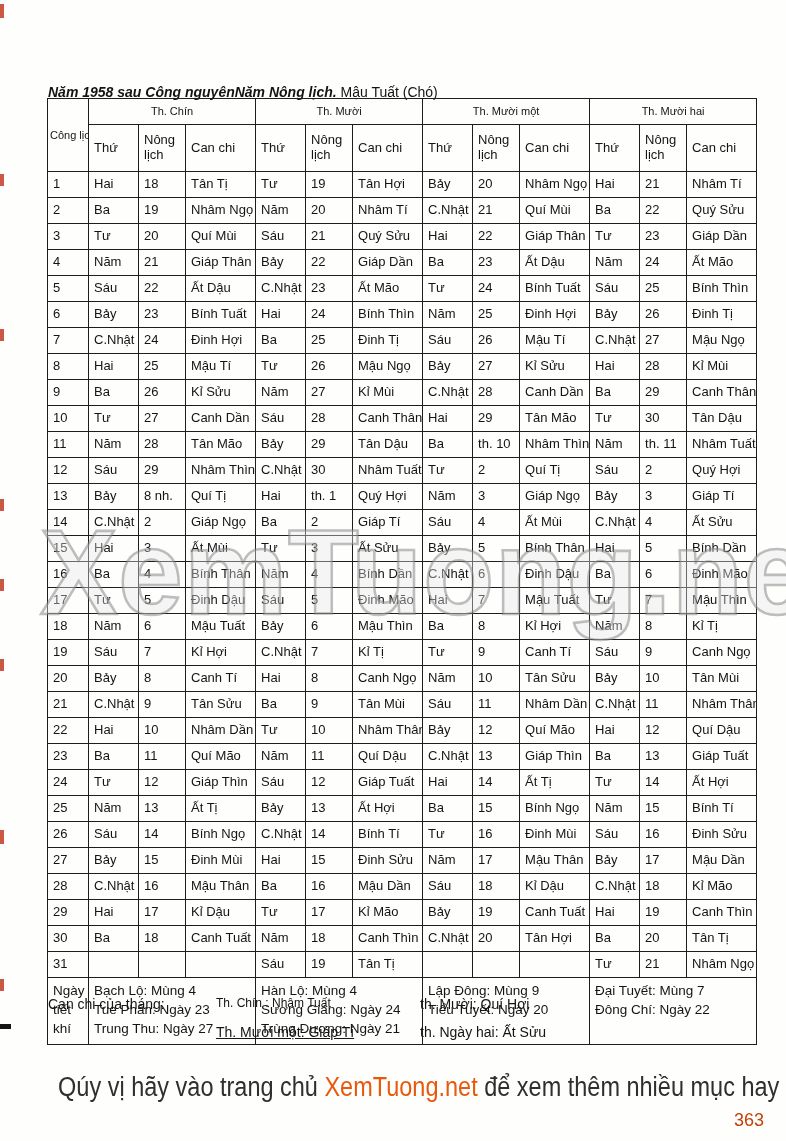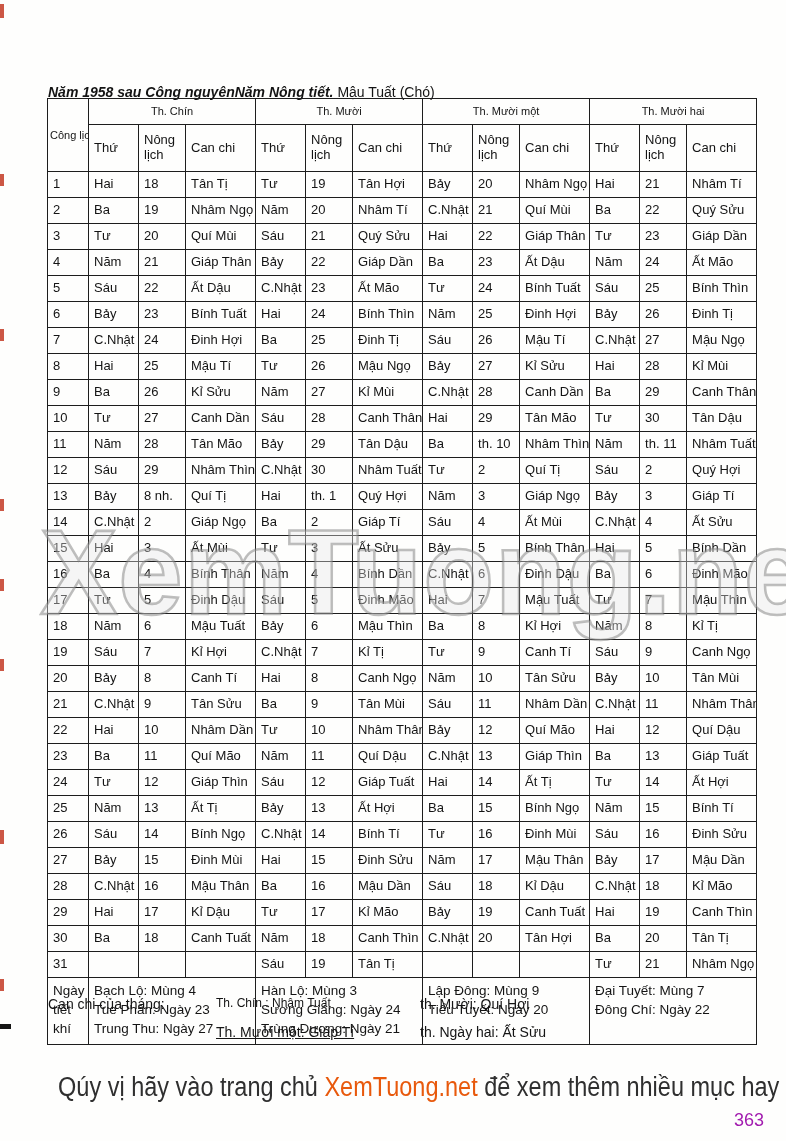--- a/index.html
+++ b/index.html
@@ -51,34 +51,34 @@
   .cc-e1{position:absolute;left:420px;top:996px;font-size:14px;}
   .cc-e2{position:absolute;left:216px;top:1024px;font-size:14px;text-decoration:underline;}
   .cc-e3{position:absolute;left:420px;top:1024px;font-size:14px;}
 
   
   .banner{position:absolute;top:1072px;left:0;width:786px;text-align:center;z-index:2;}
   .banner .inner{
     display:inline-block;transform:scaleX(0.87);transform-origin:center;
     font-size:27px;color:#2f2f2f;white-space:nowrap;font-weight:normal;
   }
-  .page-number{position:absolute;top:1110px;right:22px;font-size:18px;color:#a21caf;}
+  .page-number{position:absolute;top:1110px;right:22px;font-size:18px;color:#c2410c;}
 
   
   .scan-mark{position:absolute;left:0;width:4px;background:#c33a25;opacity:.85;}
   .scan-mark-black{position:absolute;left:0;top:1024px;width:11px;height:5px;background:#151515;}
 </style>
 </head>
 <body>
 
 <div class="page">
 
   <div class="doc-header">
     <span class="hdr-left">Năm 1958 sau Công nguyên</span>
-    <span class="hdr-right"><span class="lbl">Năm Nông tiết.</span> <span class="val">Mậu Tuất (Chó)</span></span>
+    <span class="hdr-right"><span class="lbl">Năm Nông lịch.</span> <span class="val">Mậu Tuất (Chó)</span></span>
   </div>
 
   <table class="cal">
     <colgroup>
       <col style="width:41px">
       <col style="width:50px">
         <col style="width:47px">
         <col style="width:70px">
       <col style="width:50px">
         <col style="width:47px">
@@ -584,21 +584,21 @@
             <div>Ngày</div>
             <div>tiết</div>
             <div>khí</div>
           </td>
           <td colspan="3">
             <div>Bạch Lộ: Mùng 4</div>
             <div>Tue Phân: Ngày 23</div>
             <div>Trung Thu: Ngày 27</div>
           </td>
           <td colspan="3">
-            <div>Hàn Lộ: Mùng 3</div>
+            <div>Hàn Lộ: Mùng 4</div>
             <div>Sương Giáng: Ngày 24</div>
             <div>Trùng Dương: Ngày 21</div>
           </td>
           <td colspan="3">
             <div>Lập Đông: Mùng 9</div>
             <div>Tiểu Tuyết: Ngày 20</div>
           </td>
           <td colspan="3">
             <div>Đại Tuyết: Mùng 7</div>
             <div>Đông Chí: Ngày 22</div>

